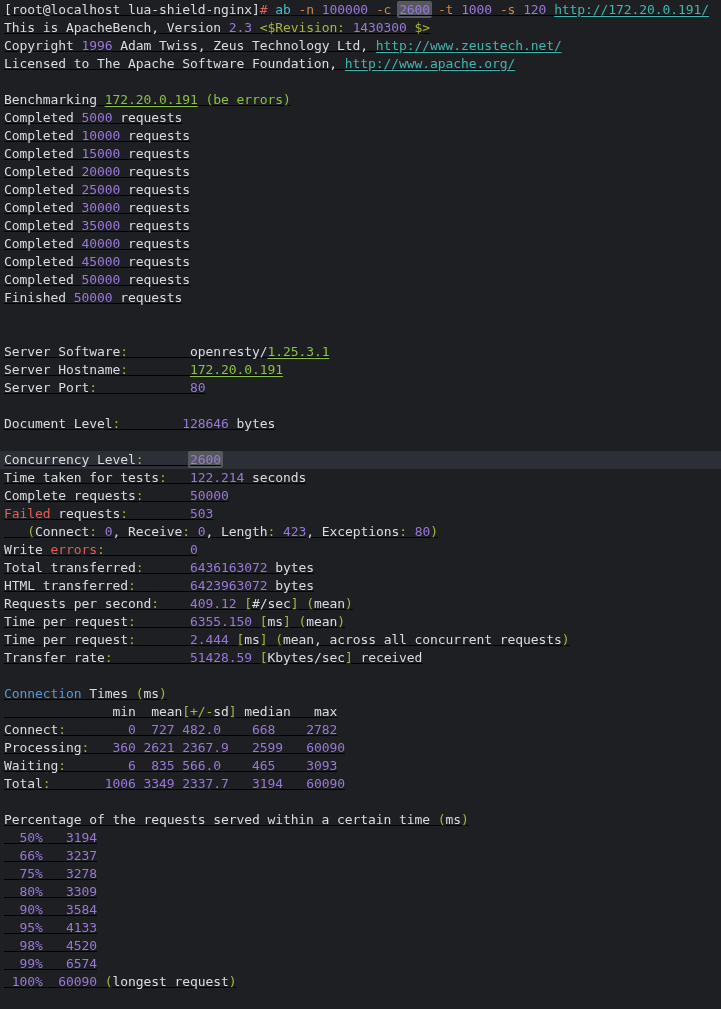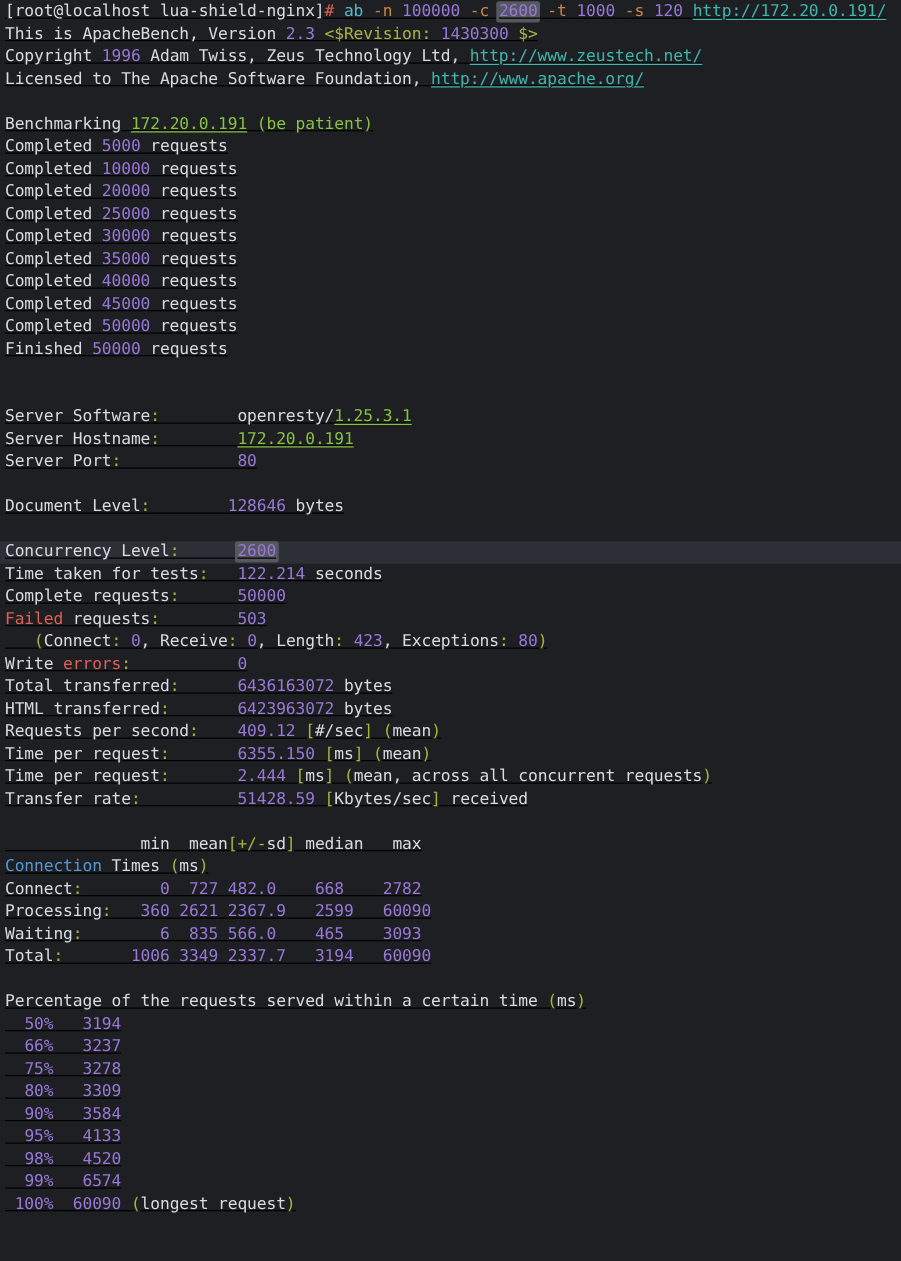--- a/index.html
+++ b/index.html
@@ -27,23 +27,24 @@
 </style>
 </head>
 <body>
 
 <div id="terminal">
     <div class="line"><span class="c-fg">[root@localhost lua-shield-nginx]</span><span class="c-red">#</span><span class="c-fg"> </span><span class="c-cmd">ab</span><span class="c-fg"> </span><span class="c-flag">-n</span><span class="c-fg"> </span><span class="c-num">100000</span><span class="c-fg"> </span><span class="c-flag">-c</span><span class="c-fg"> </span><span class="c-num sel">2600</span><span class="c-fg"> </span><span class="c-flag">-t</span><span class="c-fg"> </span><span class="c-num">1000</span><span class="c-fg"> </span><span class="c-flag">-s</span><span class="c-fg"> </span><span class="c-num">120</span><span class="c-fg"> </span><span class="c-url u">http://172.20.0.191/</span></div>
     <div class="line"><span class="c-fg">This is ApacheBench, Version </span><span class="c-num">2.3</span><span class="c-fg"> </span><span class="c-grn">&lt;$Revision:</span><span class="c-fg"> </span><span class="c-num">1430300</span><span class="c-fg"> </span><span class="c-grn">$&gt;</span></div>
     <div class="line"><span class="c-fg">Copyright </span><span class="c-num">1996</span><span class="c-fg"> Adam Twiss, Zeus Technology Ltd, </span><span class="c-url u">http://www.zeustech.net/</span></div>
     <div class="line"><span class="c-fg">Licensed to The Apache Software Foundation, </span><span class="c-url u">http://www.apache.org/</span></div>
     <div class="line"></div>
-    <div class="line"><span class="c-fg">Benchmarking </span><span class="c-lnk u">172.20.0.191</span><span class="c-fg"> </span><span class="c-lnk">(be patient)</span></div>
+    <div class="line"><span class="c-fg">Benchmarking </span><span class="c-lnk u">172.20.0.191</span><span class="c-fg"> </span><span class="c-lnk">(be errors)</span></div>
     <div class="line"><span class="c-fg">Completed </span><span class="c-num">5000</span><span class="c-fg"> requests</span></div>
     <div class="line"><span class="c-fg">Completed </span><span class="c-num">10000</span><span class="c-fg"> requests</span></div>
+    <div class="line"><span class="c-fg">Completed </span><span class="c-num">15000</span><span class="c-fg"> requests</span></div>
     <div class="line"><span class="c-fg">Completed </span><span class="c-num">20000</span><span class="c-fg"> requests</span></div>
     <div class="line"><span class="c-fg">Completed </span><span class="c-num">25000</span><span class="c-fg"> requests</span></div>
     <div class="line"><span class="c-fg">Completed </span><span class="c-num">30000</span><span class="c-fg"> requests</span></div>
     <div class="line"><span class="c-fg">Completed </span><span class="c-num">35000</span><span class="c-fg"> requests</span></div>
     <div class="line"><span class="c-fg">Completed </span><span class="c-num">40000</span><span class="c-fg"> requests</span></div>
     <div class="line"><span class="c-fg">Completed </span><span class="c-num">45000</span><span class="c-fg"> requests</span></div>
     <div class="line"><span class="c-fg">Completed </span><span class="c-num">50000</span><span class="c-fg"> requests</span></div>
     <div class="line"><span class="c-fg">Finished </span><span class="c-num">50000</span><span class="c-fg"> requests</span></div>
     <div class="line"></div>
     <div class="line"></div>
@@ -59,22 +60,22 @@
     <div class="line"><span class="c-red">Failed</span><span class="c-fg"> requests</span><span class="c-grn">:</span><span class="c-fg">        </span><span class="c-num">503</span></div>
     <div class="line"><span class="c-fg">   </span><span class="c-grn">(</span><span class="c-fg">Connect</span><span class="c-grn">:</span><span class="c-fg"> </span><span class="c-num">0</span><span class="c-fg">, Receive</span><span class="c-grn">:</span><span class="c-fg"> </span><span class="c-num">0</span><span class="c-fg">, Length</span><span class="c-grn">:</span><span class="c-fg"> </span><span class="c-num">423</span><span class="c-fg">, Exceptions</span><span class="c-grn">:</span><span class="c-fg"> </span><span class="c-num">80</span><span class="c-grn">)</span></div>
     <div class="line"><span class="c-fg">Write </span><span class="c-red">errors</span><span class="c-grn">:</span><span class="c-fg">           </span><span class="c-num">0</span></div>
     <div class="line"><span class="c-fg">Total transferred</span><span class="c-grn">:</span><span class="c-fg">      </span><span class="c-num">6436163072</span><span class="c-fg"> bytes</span></div>
     <div class="line"><span class="c-fg">HTML transferred</span><span class="c-grn">:</span><span class="c-fg">       </span><span class="c-num">6423963072</span><span class="c-fg"> bytes</span></div>
     <div class="line"><span class="c-fg">Requests per second</span><span class="c-grn">:</span><span class="c-fg">    </span><span class="c-num">409.12</span><span class="c-fg"> </span><span class="c-grn">[</span><span class="c-fg">#/sec</span><span class="c-grn">]</span><span class="c-fg"> </span><span class="c-grn">(</span><span class="c-fg">mean</span><span class="c-grn">)</span></div>
     <div class="line"><span class="c-fg">Time per request</span><span class="c-grn">:</span><span class="c-fg">       </span><span class="c-num">6355.150</span><span class="c-fg"> </span><span class="c-grn">[</span><span class="c-fg">ms</span><span class="c-grn">]</span><span class="c-fg"> </span><span class="c-grn">(</span><span class="c-fg">mean</span><span class="c-grn">)</span></div>
     <div class="line"><span class="c-fg">Time per request</span><span class="c-grn">:</span><span class="c-fg">       </span><span class="c-num">2.444</span><span class="c-fg"> </span><span class="c-grn">[</span><span class="c-fg">ms</span><span class="c-grn">]</span><span class="c-fg"> </span><span class="c-grn">(</span><span class="c-fg">mean, across all concurrent requests</span><span class="c-grn">)</span></div>
     <div class="line"><span class="c-fg">Transfer rate</span><span class="c-grn">:</span><span class="c-fg">          </span><span class="c-num">51428.59</span><span class="c-fg"> </span><span class="c-grn">[</span><span class="c-fg">Kbytes/sec</span><span class="c-grn">]</span><span class="c-fg"> received</span></div>
     <div class="line"></div>
+    <div class="line"><span class="c-blu">Connection</span><span class="c-fg"> Times </span><span class="c-grn">(</span><span class="c-fg">ms</span><span class="c-grn">)</span></div>
     <div class="line"><span class="c-fg">              min  mean</span><span class="c-grn">[+/-</span><span class="c-fg">sd</span><span class="c-grn">]</span><span class="c-fg"> median   max</span></div>
-    <div class="line"><span class="c-blu">Connection</span><span class="c-fg"> Times </span><span class="c-grn">(</span><span class="c-fg">ms</span><span class="c-grn">)</span></div>
     <div class="line"><span class="c-fg">Connect</span><span class="c-grn">:</span><span class="c-fg">        </span><span class="c-num">0</span><span class="c-fg">  </span><span class="c-num">727</span><span class="c-fg"> </span><span class="c-num">482.0</span><span class="c-fg">    </span><span class="c-num">668</span><span class="c-fg">    </span><span class="c-num">2782</span></div>
     <div class="line"><span class="c-fg">Processing</span><span class="c-grn">:</span><span class="c-fg">   </span><span class="c-num">360</span><span class="c-fg"> </span><span class="c-num">2621</span><span class="c-fg"> </span><span class="c-num">2367.9</span><span class="c-fg">   </span><span class="c-num">2599</span><span class="c-fg">   </span><span class="c-num">60090</span></div>
     <div class="line"><span class="c-fg">Waiting</span><span class="c-grn">:</span><span class="c-fg">        </span><span class="c-num">6</span><span class="c-fg">  </span><span class="c-num">835</span><span class="c-fg"> </span><span class="c-num">566.0</span><span class="c-fg">    </span><span class="c-num">465</span><span class="c-fg">    </span><span class="c-num">3093</span></div>
     <div class="line"><span class="c-fg">Total</span><span class="c-grn">:</span><span class="c-fg">       </span><span class="c-num">1006</span><span class="c-fg"> </span><span class="c-num">3349</span><span class="c-fg"> </span><span class="c-num">2337.7</span><span class="c-fg">   </span><span class="c-num">3194</span><span class="c-fg">   </span><span class="c-num">60090</span></div>
     <div class="line"></div>
     <div class="line"><span class="c-fg">Percentage of the requests served within a certain time </span><span class="c-grn">(</span><span class="c-fg">ms</span><span class="c-grn">)</span></div>
     <div class="line"><span class="c-fg">  </span><span class="c-num">50%</span><span class="c-fg">   </span><span class="c-num">3194</span></div>
     <div class="line"><span class="c-fg">  </span><span class="c-num">66%</span><span class="c-fg">   </span><span class="c-num">3237</span></div>
     <div class="line"><span class="c-fg">  </span><span class="c-num">75%</span><span class="c-fg">   </span><span class="c-num">3278</span></div>
     <div class="line"><span class="c-fg">  </span><span class="c-num">80%</span><span class="c-fg">   </span><span class="c-num">3309</span></div>

